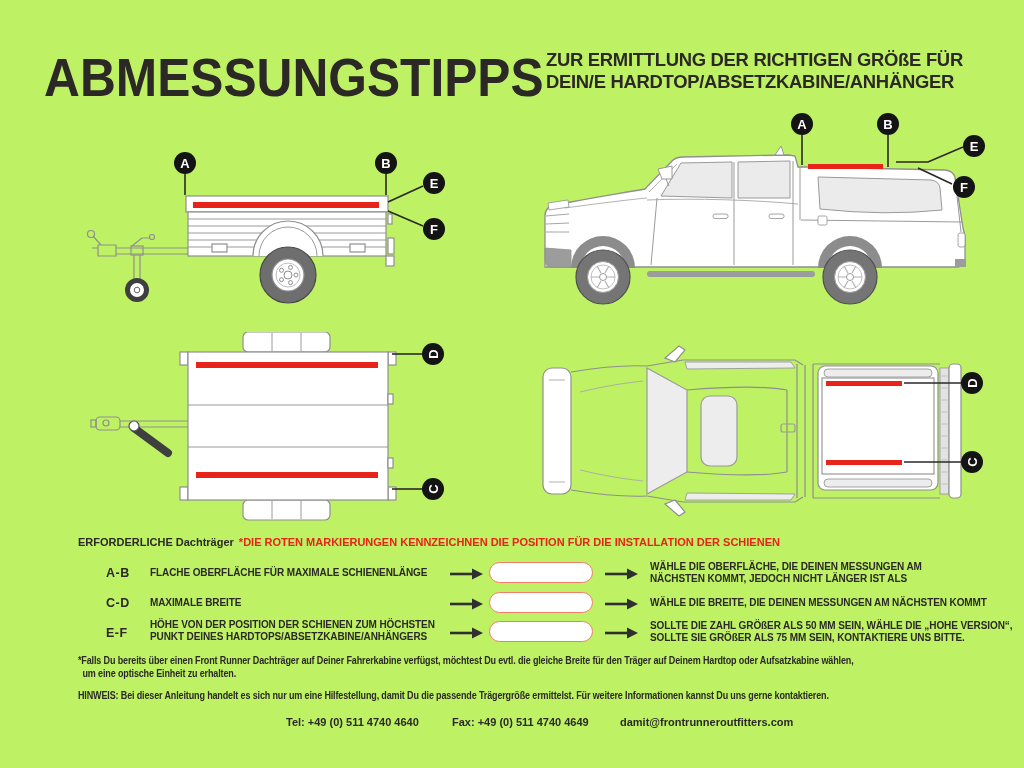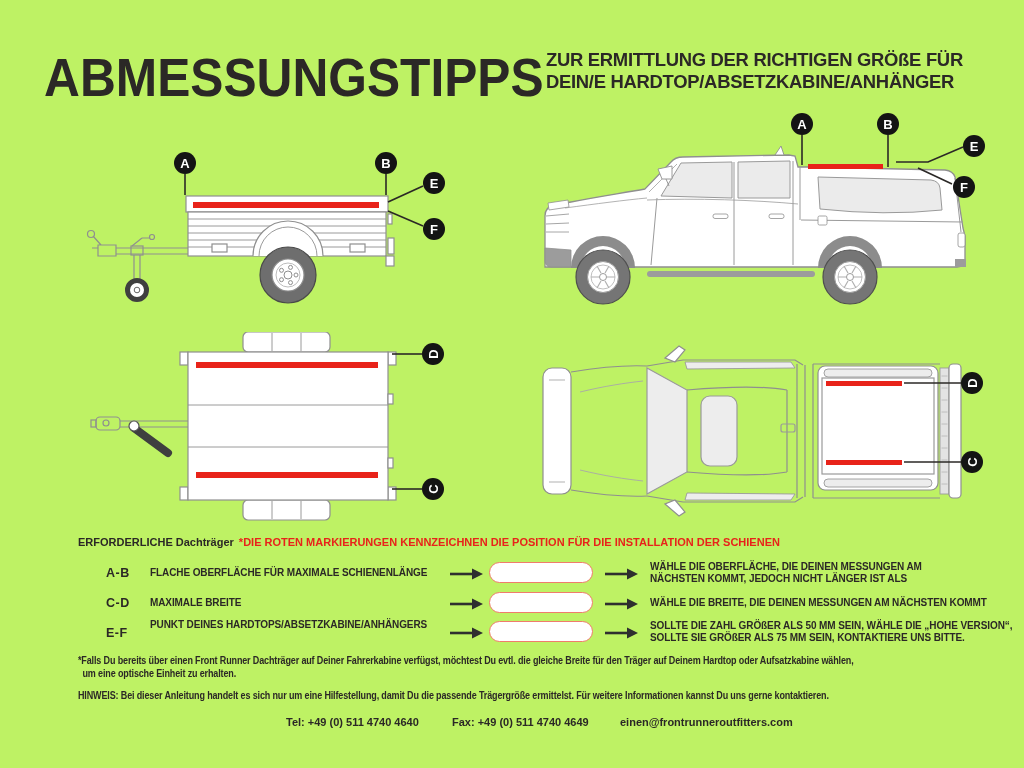--- a/index.html
+++ b/index.html
@@ -278,20 +278,21 @@
         <path d="M22,0.5 L33,6 L22,11.5 Z" fill="#2f2f2f"></path>
     </svg>
     <div class="result" style="top:7px">
       <div>WÄHLE DIE BREITE, DIE DEINEN MESSUNGEN AM NÄCHSTEN KOMMT</div>
     </div>
   </div>
 
   <div class="row" style="top:618px">
     <div class="code" style="top:8px">E-F</div>
     <div class="label" style="top:1px">
+      <div>HÖHE VON DER POSITION DER SCHIENEN ZUM HÖCHSTEN</div>
       <div>PUNKT DEINES HARDTOPS/ABSETZKABINE/ANHÄNGERS</div>
     </div>
     <svg class="arrow arrow-1" style="top:9px" viewBox="0 0 34 12">
       <path d="M0,6 H24" stroke="#2f2f2f" stroke-width="2.6"></path>
         <path d="M22,0.5 L33,6 L22,11.5 Z" fill="#2f2f2f"></path>
     </svg>
     <div class="pill" style="top:3px"></div>
     <svg class="arrow arrow-2" style="top:9px" viewBox="0 0 34 12">
       <path d="M0,6 H24" stroke="#2f2f2f" stroke-width="2.6"></path>
         <path d="M22,0.5 L33,6 L22,11.5 Z" fill="#2f2f2f"></path>
@@ -303,15 +304,15 @@
   </div>
 
   <div class="fn" style="top:655px">
     <div>*Falls Du bereits über einen Front Runner Dachträger auf Deiner Fahrerkabine verfügst, möchtest Du evtl. die gleiche Breite für den Träger auf Deinem Hardtop oder Aufsatzkabine wählen,</div>
     <div class="indent">um eine optische Einheit zu erhalten.</div>
   </div>
   <div class="fn" style="top:690px">HINWEIS: Bei dieser Anleitung handelt es sich nur um eine Hilfestellung, damit Du die passende Trägergröße ermittelst. Für weitere Informationen kannst Du uns gerne kontaktieren.</div>
 
   <div class="contact-item" style="left:286px">Tel: +49 (0) 511 4740 4640</div>
   <div class="contact-item" style="left:452px">Fax: +49 (0) 511 4740 4649</div>
-  <div class="contact-item" style="left:620px">einen@frontrunneroutfitters.com</div>
+  <div class="contact-item" style="left:620px">damit@frontrunneroutfitters.com</div>
 
 </div>
 
 </body></html>

